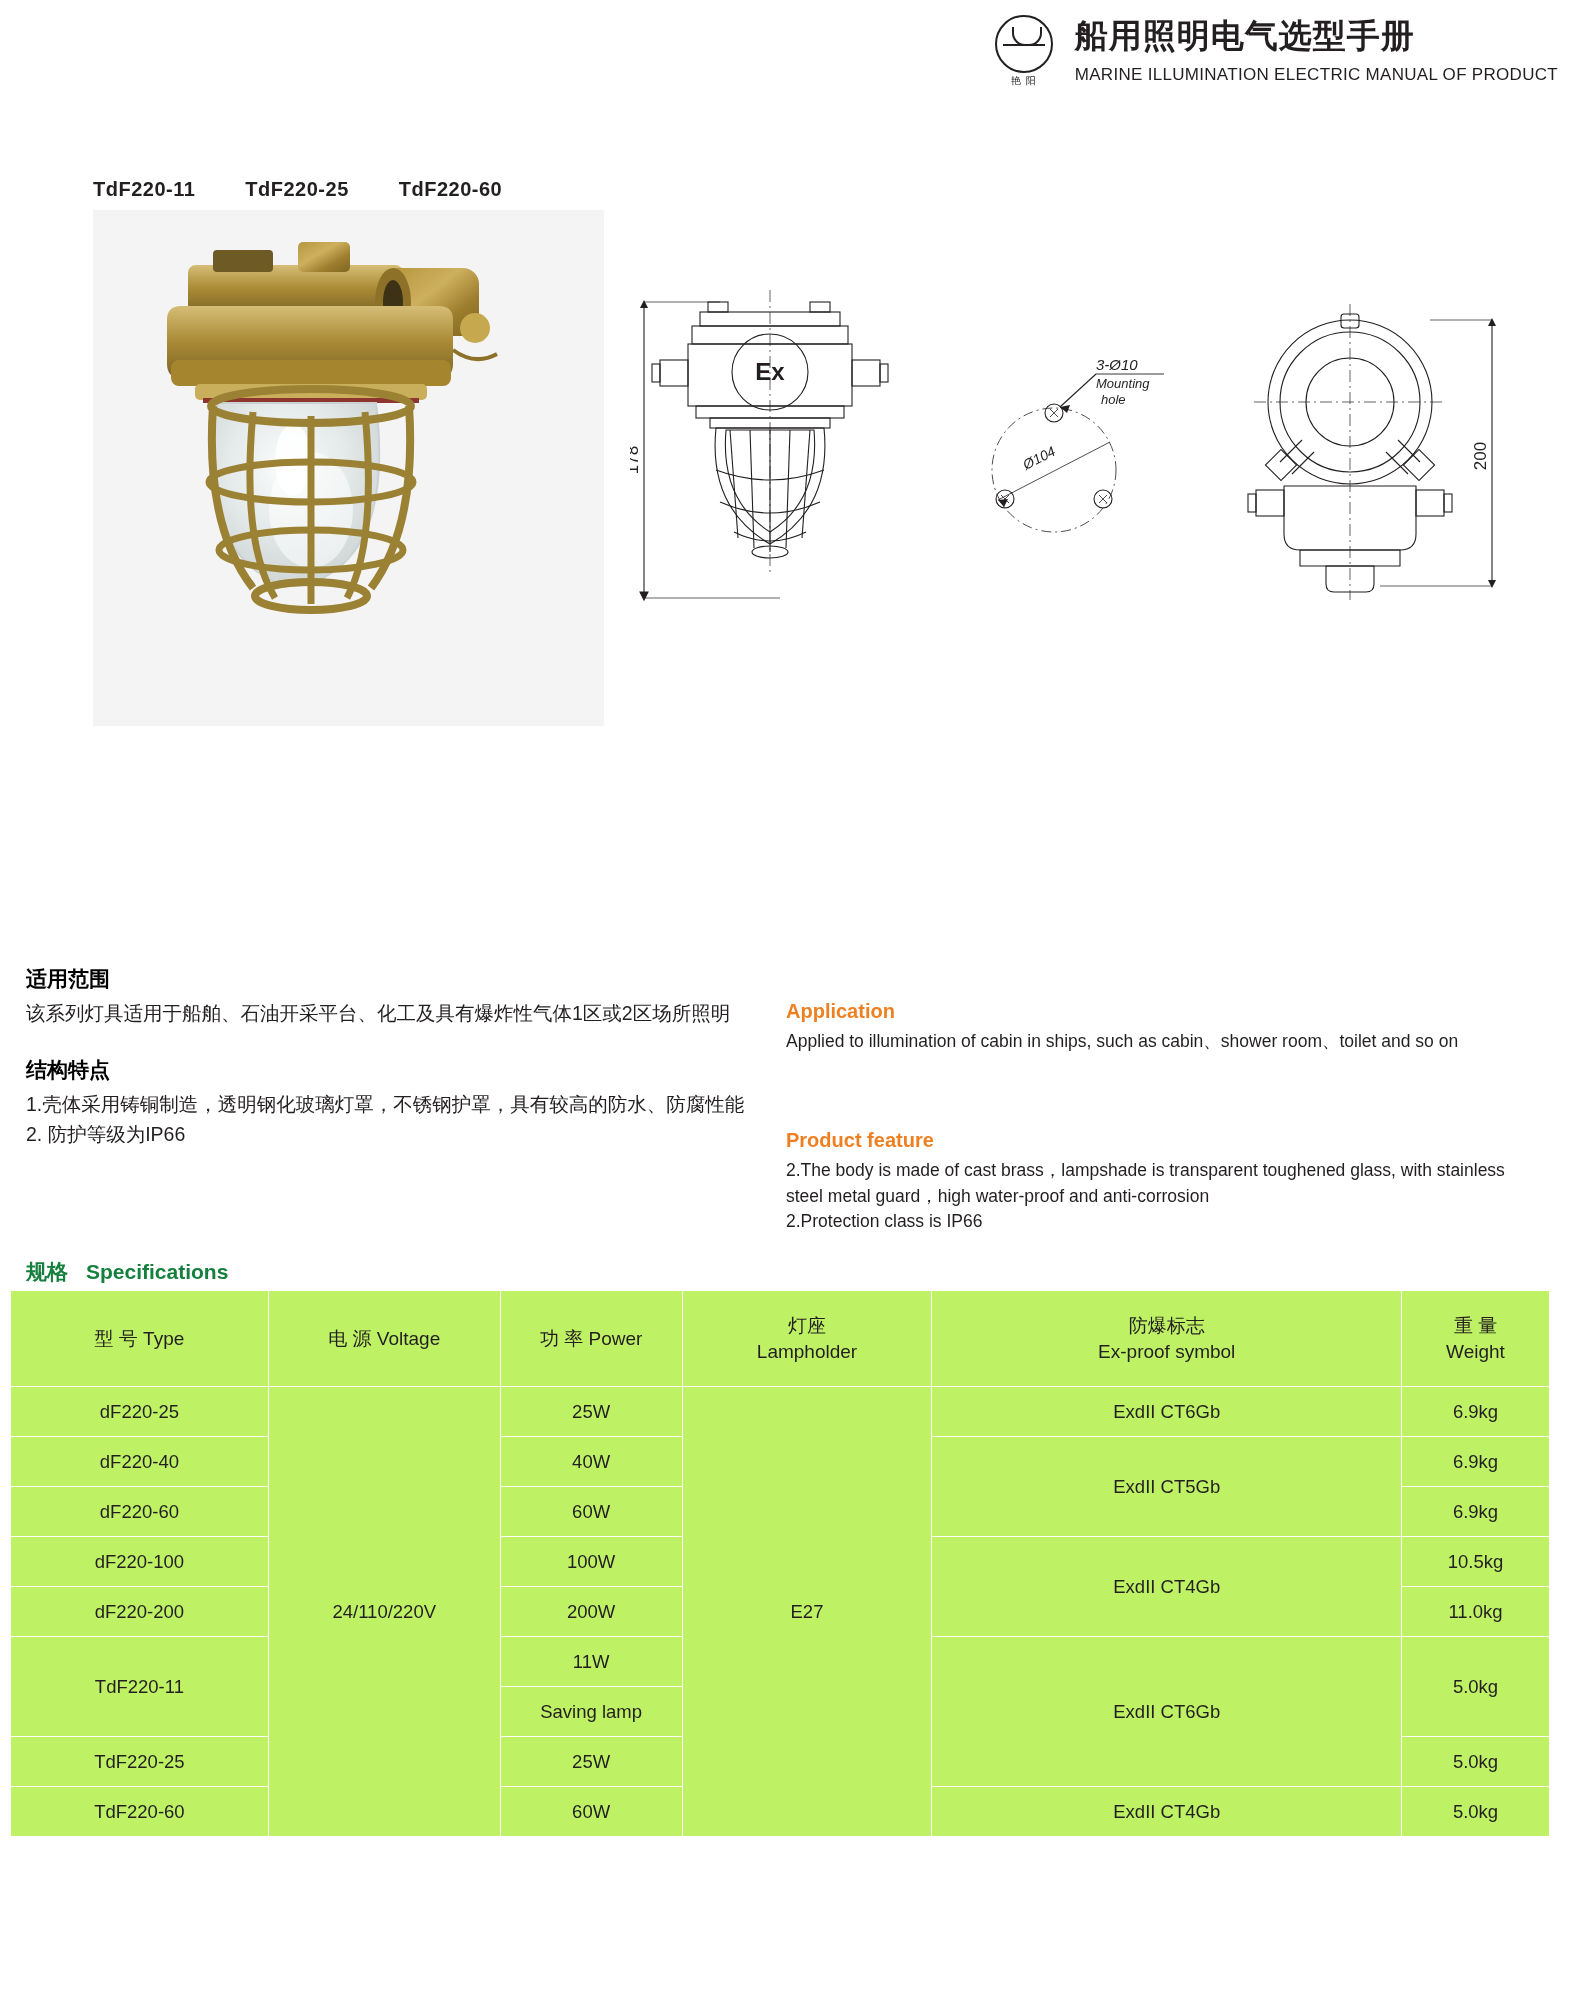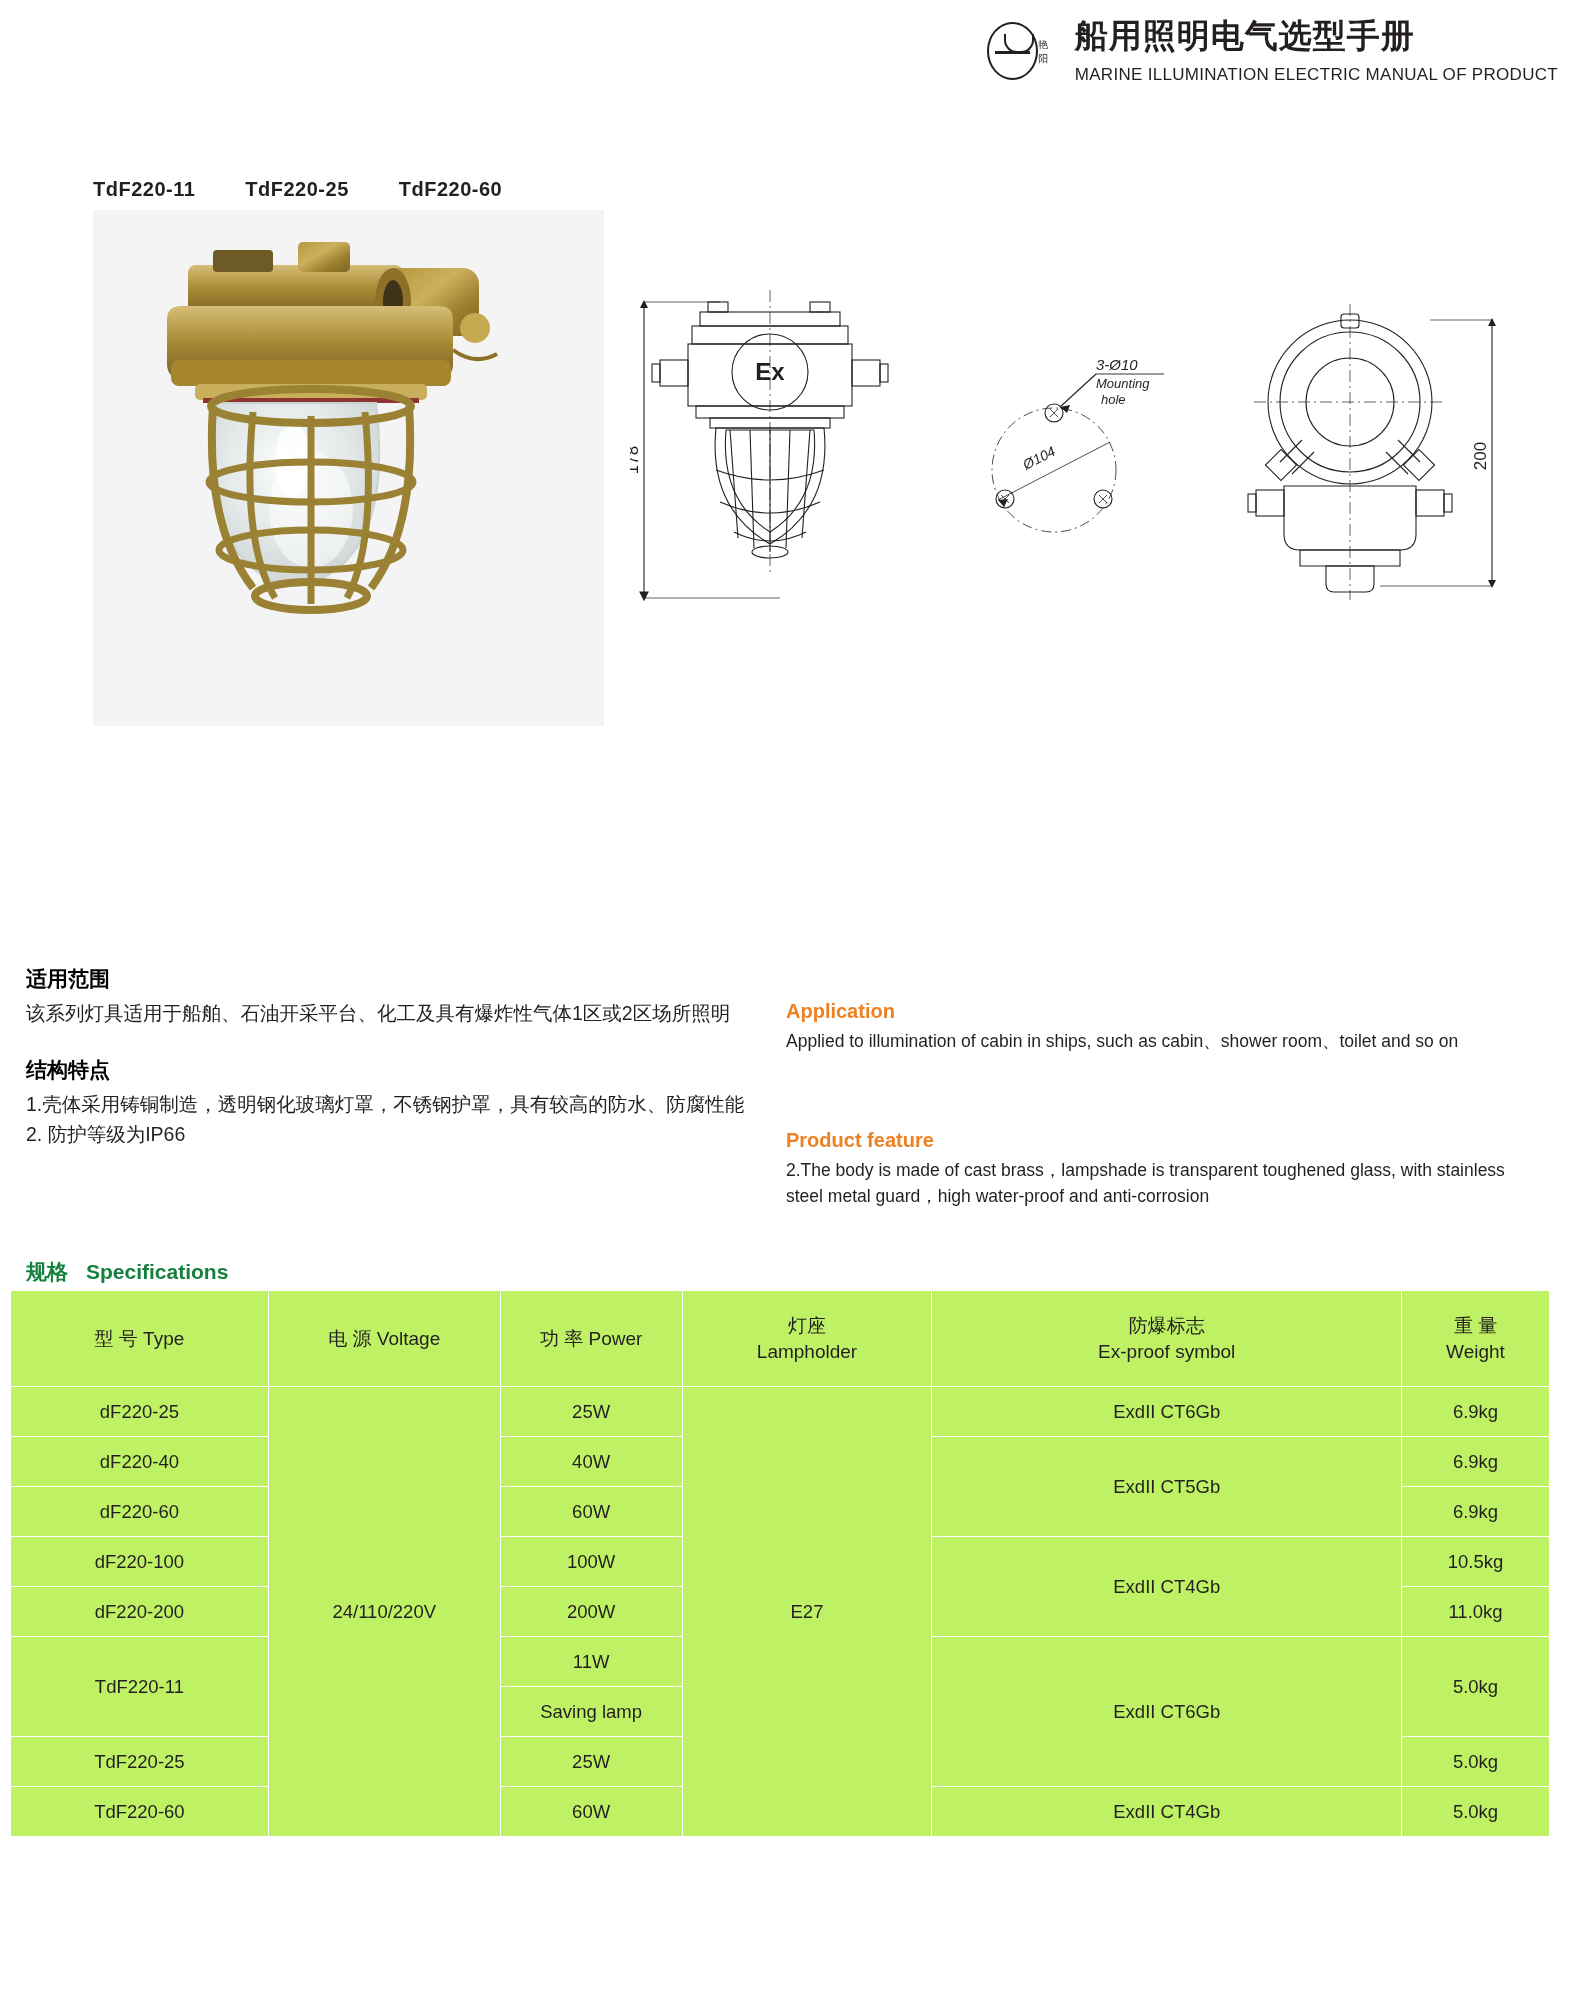--- a/index.html
+++ b/index.html
@@ -15,21 +15,21 @@
 
   
   .header {
     position:absolute; top:0; left:0; width:1592px; height:102px;
     display:flex; align-items:center; justify-content:flex-end;
     padding-right:34px;
   }
   .header-inner { display:flex; align-items:center; gap:14px; }
   .logo-mark {
     width:74px; height:74px; position:relative;
-    display:flex; flex-direction:row; align-items:center; justify-content:center;
+    display:flex; flex-direction:column; align-items:center; justify-content:center;
   }
   .logo-circle {
     width:58px; height:58px; border-radius:50%;
     border:2.5px solid #231f20;
     display:flex; align-items:center; justify-content:center;
     position:relative;
   }
   .logo-circle:before{
     content:""; position:absolute; left:6px; right:6px; top:27px;
     height:2.5px; background:#231f20;
@@ -328,20 +328,21 @@
     <div class="sec-head-cn">结构特点</div>
     <div class="sec-body">1.壳体采用铸铜制造，透明钢化玻璃灯罩，不锈钢护罩，具有较高的防水、防腐性能</div>
     <div class="sec-body">2. 防护等级为IP66</div>
   </div>
   <div class="col-right">
     <div class="sec-head-en">Application</div>
     <div class="sec-body-en">Applied to illumination of cabin in ships, such as cabin、shower room、toilet and so on</div>
     <div class="sec-gap" style="height:40px"></div>
     <div class="sec-head-en">Product feature</div>
     <div class="sec-body-en">2.The body is made of cast brass，lampshade is transparent toughened glass, with stainless steel metal guard，high water-proof and anti-corrosion</div>
+    <div class="sec-body-en">2.Protection class is IP66</div>
   </div>
 </div>
 
 <div class="spec-title">
   <span class="cn">规格</span>
   <span class="en">Specifications</span>
 </div>
 
 <table class="spec">
   <thead>

